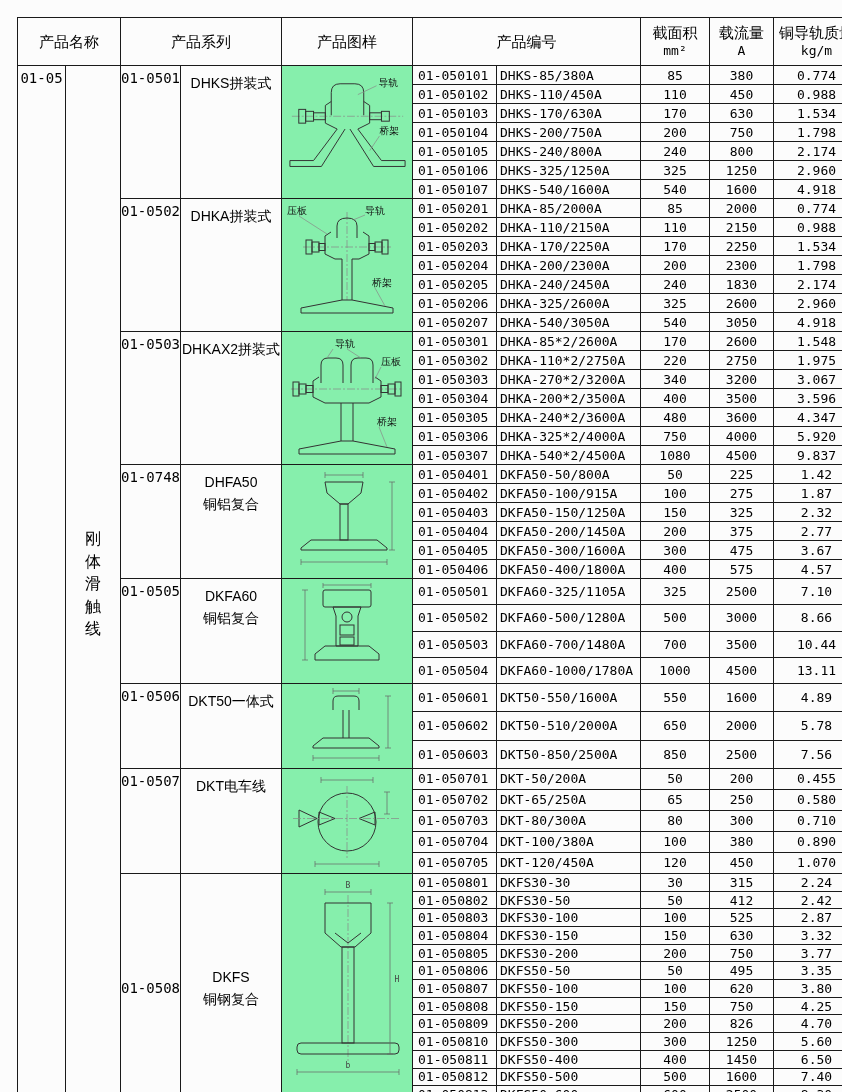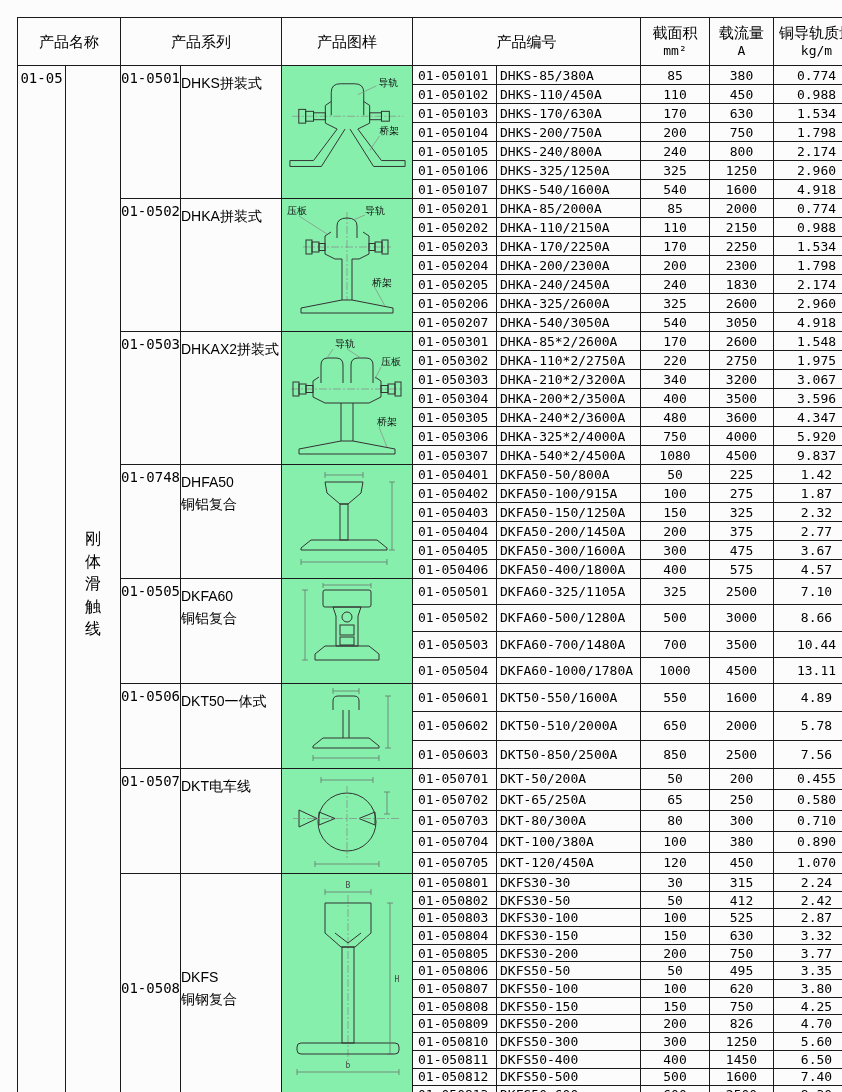--- a/index.html
+++ b/index.html
@@ -7,21 +7,21 @@
   body { font-family:"Liberation Sans","DejaVu Sans",sans-serif; color:#000; }
   .page { width:842px; height:1092px; background:#fcfcfc; padding:17px; overflow:hidden; }
   table { border-collapse:collapse; table-layout:fixed; width:838px; }
   th, td { border:1px solid #1a1a1a; overflow:hidden; }
   thead th { height:48px; font-size:15px; font-weight:normal; text-align:center; line-height:1.3; vertical-align:middle; }
   .unit { font-family:"DejaVu Sans Mono","Liberation Mono",monospace; font-size:13px; }
   td { font-size:13px; line-height:1; }
   .cat-code { vertical-align:top; text-align:center; font-family:"DejaVu Sans Mono",monospace; font-size:14px; padding-top:5px; }
   .cat-name { vertical-align:middle; text-align:center; font-size:16px; white-space:pre-line; line-height:1.4; }
   .series-code { vertical-align:top; text-align:center; font-family:"DejaVu Sans Mono",monospace; font-size:14px; padding-top:5px;margin-top:16px; }
-  .series-name { vertical-align:top; text-align:left; font-size:14px; padding-top:6px; line-height:1.6; }
+  .series-name { vertical-align:top; text-align:center; font-size:14px; padding-top:6px; line-height:1.6; }
   .v-mid { vertical-align:middle; padding-top:0; }
   .diagram-cell { vertical-align:middle; text-align:center; padding:1px; background:#86efac; }
   td.code  { font-family:"DejaVu Sans Mono",monospace; font-size:13px; text-align:left; padding-left:5px; }
   td.model { font-family:"DejaVu Sans Mono",monospace; font-size:13px; text-align:left; padding-left:3px; }
   td.num   { font-family:"DejaVu Sans Mono",monospace; font-size:13px; text-align:center; }
   svg { display:block; margin:0 auto; }
   .dlabel { font-size:10px; fill:#111; font-family:"Liberation Sans","DejaVu Sans",sans-serif; }
   .dim { stroke:#666; stroke-width:0.7; }
   .dimlabel { font-size:8px; fill:#444; font-family:"DejaVu Sans Mono",monospace; }
   .ln { stroke:#333; stroke-width:1; fill:none; }
@@ -259,21 +259,21 @@
         </tr>
         <tr style="height: 19px;">
           <td class="code">01-050302</td>
           <td class="model">DHKA-110*2/2750A</td>
           <td class="num">220</td>
           <td class="num">2750</td>
           <td class="num">1.975</td>
         </tr>
         <tr style="height: 19px;">
           <td class="code">01-050303</td>
-          <td class="model">DHKA-210*2/3200A</td>
+          <td class="model">DHKA-270*2/3200A</td>
           <td class="num">340</td>
           <td class="num">3200</td>
           <td class="num">3.067</td>
         </tr>
         <tr style="height: 19px;">
           <td class="code">01-050304</td>
           <td class="model">DHKA-200*2/3500A</td>
           <td class="num">400</td>
           <td class="num">3500</td>
           <td class="num">3.596</td>

